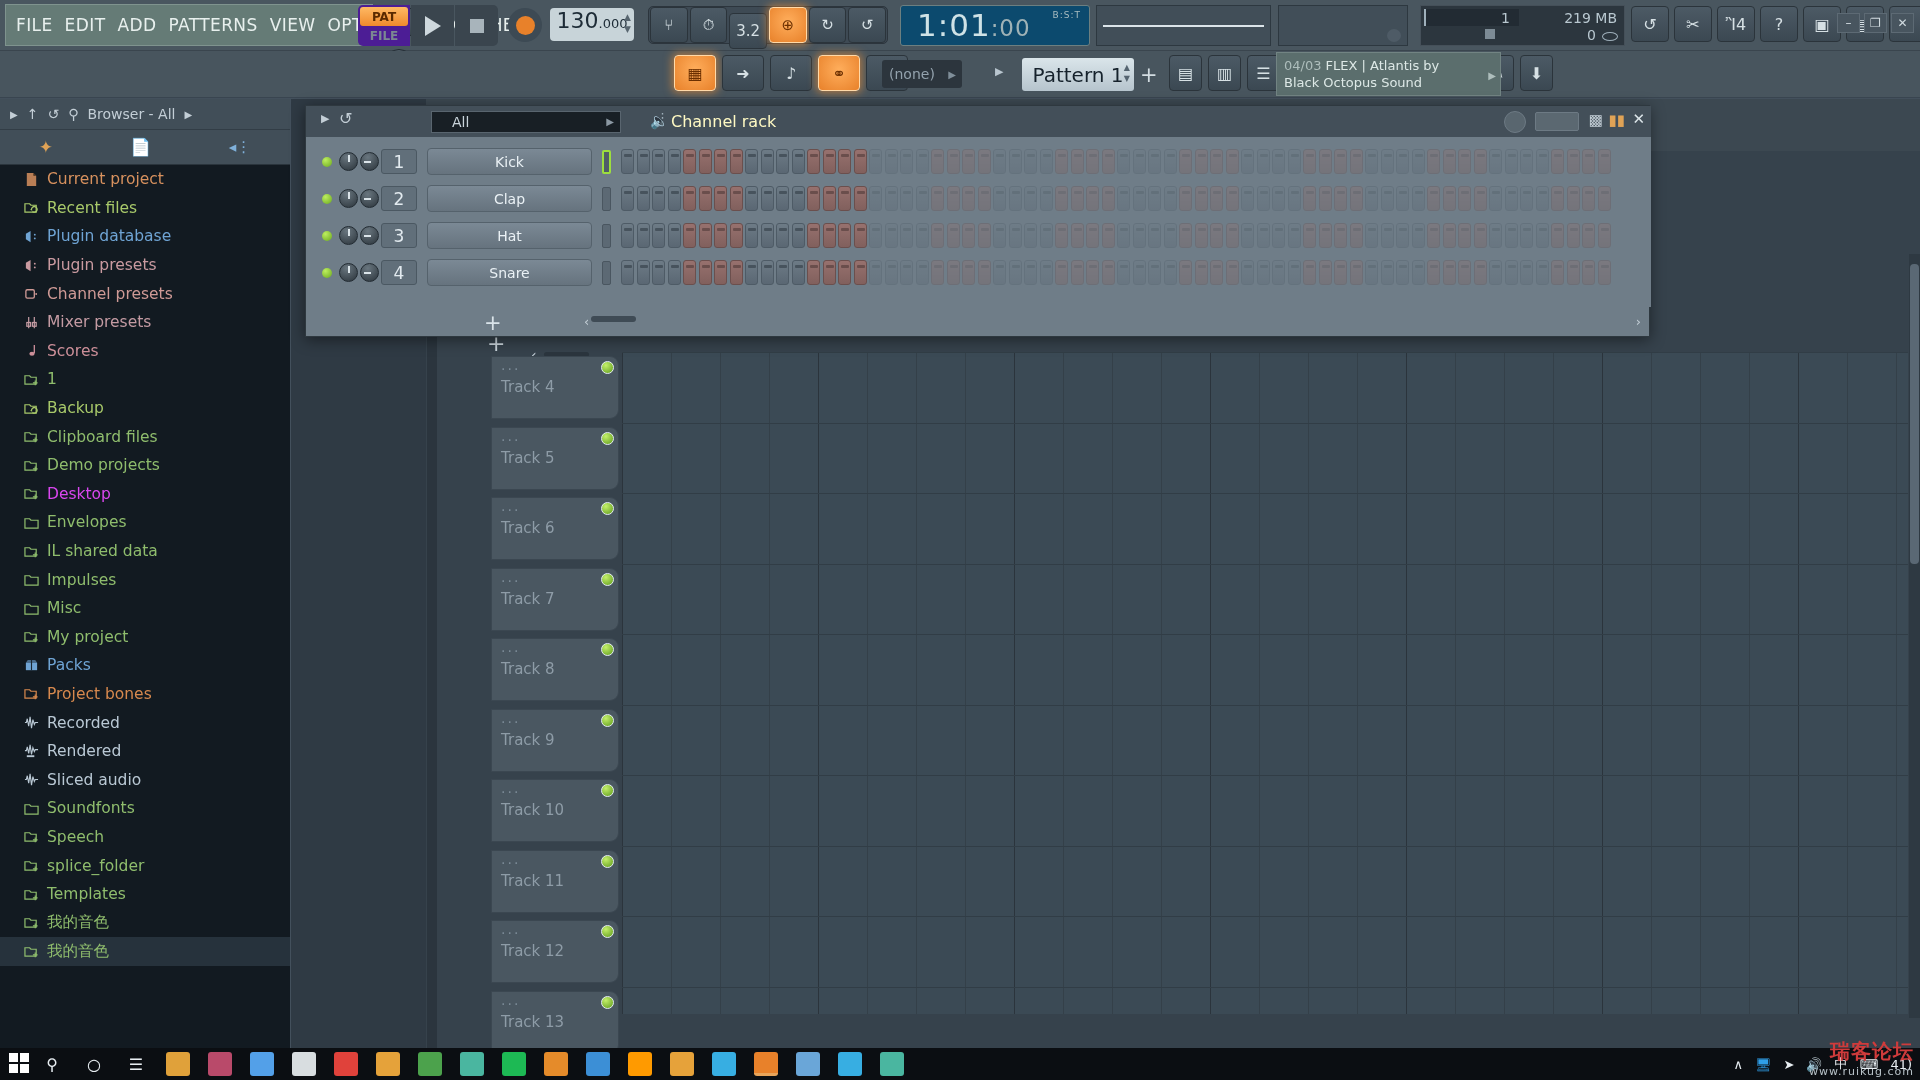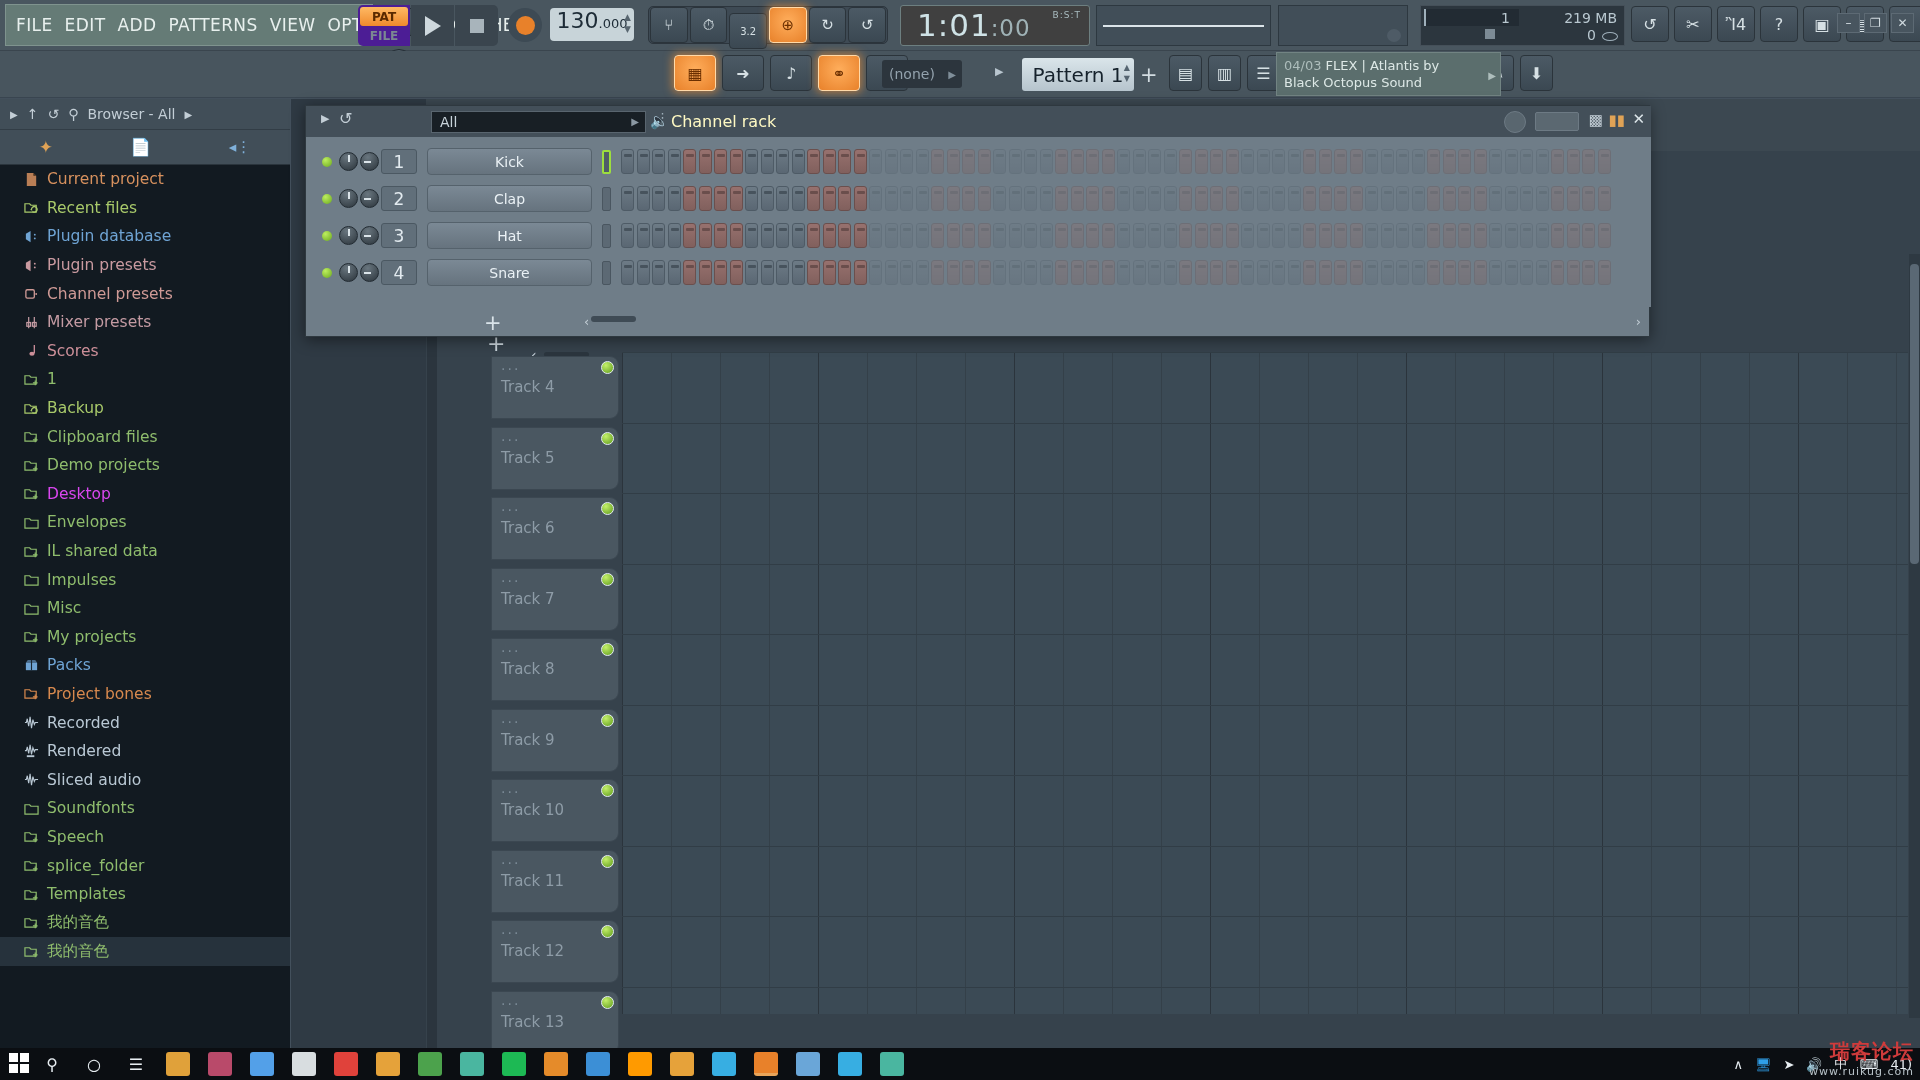--- a/index.html
+++ b/index.html
@@ -55,21 +55,21 @@
             background:#3d4a54; display:flex;align-items:center;justify-content:center; }
   .recdot { width:19px;height:19px;border-radius:50%;background:#e8812a; }
 
   .tempo { position:absolute; left:550px; top:8px; width:84px; height:33px;
            background:#c8d4d9; border-radius:4px; display:flex; align-items:baseline;
            justify-content:center; color:#1d2b36; }
   .tempo .big { font-size:22px; } .tempo .small { font-size:13px; }
   .tempo .spin { position:absolute; right:3px; top:3px; color:#586670; font-size:9px; line-height:12px; }
 
   .timedisp { position:absolute; left:900px; top:5px; width:190px; height:41px;
-              background:#404040; border:1px solid #6d7f80; border-radius:3px; }
+              background:#0c4a6e; border:1px solid #6d7f80; border-radius:3px; }
   .timedisp .t { position:absolute; left:16px; top:1px; color:#cfe2e6; font-size:31px; letter-spacing:1px;}
   .timedisp .t2 { color:#9fb2b6; font-size:23px; }
   .timedisp .bst { position:absolute; right:8px; top:4px; color:#a9bcc0; font-size:9px; letter-spacing:1px; }
 
   .meterbox { position:absolute; top:5px; height:41px; background:#414e58; border:1px solid #2d3840; }
   .memblk { position:absolute; left:1125px; top:5px; width:120px; height:41px;
             background:#2c363e; border:1px solid #455059; }
   .memv { position:absolute; color:#b9c8d0; font-size:14px; }
 
   .winbtns { position:absolute; right:6px; top:13px; display:flex; gap:4px; }
@@ -121,22 +121,22 @@
   .plgrid { position:absolute; left:331px; top:253px; right:12px; bottom:34px;
             background:#3b4a55; }
   .plscroll { position:absolute; right:0; top:155px; width:11px; bottom:30px; background:#2e3942; }
   .plscrollthumb { position:absolute; right:1px; top:165px; width:9px; height:300px; background:#5a6874; border-radius:4px; }
 
   
   #crack { position:absolute; left:305px; top:105px; width:1345px; height:232px;
            background:#6f7d88; border:1px solid #2e383f; box-shadow:0 3px 14px rgba(0,0,0,.45); }
   .crtitle { position:absolute; left:0; top:0; width:1345px; height:31px; background:#434f59; }
   .crtitle .lbl { position:absolute; left:365px; top:6px; color:#fef9c3; font-size:16px; }
-  .crfilter { position:absolute; left:125px; top:5px; width:215px; height:22px; background:#181f25;
-              border:1px solid #59656f; color:#c9d4db; font-size:14px; padding-left:8px; line-height:20px;}
+  .crfilter { position:absolute; left:125px; top:5px; width:190px; height:22px; background:#181f25;
+              border:1px solid #59656f; color:#c9d4db; font-size:14px; padding-left:20px; line-height:20px;}
   .crbody { position:absolute; left:0; top:31px; width:1345px; height:170px; background:#6f7d88; }
   .chrow { position:absolute; left:0; width:1345px; height:37px; }
   .chled { position:absolute; left:16px; top:14px; width:10px;height:10px;border-radius:50%;
            background:radial-gradient(circle at 35% 30%,#bdee5f,#6aa81e); }
   .chknob { position:absolute; top:9px; width:19px;height:19px;border-radius:50%;
             background:radial-gradient(circle at 40% 25%,#69767f,#2b343b); border:1px solid #222b32; }
   .chnum { position:absolute; left:75px; top:6px; width:36px; height:25px; background:#616f7a;
            border:1px solid #4b5862; border-radius:3px; color:#e2eaef; font-size:17px;
            display:flex; align-items:center; justify-content:center; }
   .chname { position:absolute; left:121px; top:5px; width:165px; height:27px;
@@ -209,21 +209,21 @@
 
       <div class="tempo">
         <span class="big">130</span>
           <span class="small">.000</span>
         <span class="spin">▲<br>▼</span>
       </div>
 
       <div class="tgroup" style="left:648px;top:6px;width:240px;" id="toggles">
           <div class="tbtn" style="font-size: 15px;">⑂</div>
           <div class="tbtn" style="font-size: 15px;">⏱</div>
-          <div class="tbtn" style="font-size: 10px; margin-top: 12px;">3.2</div>
+          <div class="tbtn" style="font-size: 15px; margin-top: 12px;">3.2</div>
           <div class="tbtn on" style="font-size: 15px;">⊕</div>
           <div class="tbtn" style="font-size: 15px;">↻</div>
           <div class="tbtn" style="font-size: 15px;">↺</div>
         </div>
 
       <div class="timedisp">
         <div class="t"><span>1:01</span><span class="t2">:00</span></div>
         <div class="bst">B:S:T</div>
       </div>
 
@@ -439,21 +439,21 @@
             <span class="bicon"><svg viewBox="0 0 16 16" width="15" height="15">
                 <path d="M1 4h5l1.4 1.6H15V14H1z" fill="none" stroke="#8fbd6d" stroke-width="1.3"></path>
               </svg></span>
             <span style="color: rgb(143, 189, 109);">Misc</span>
           </div>
           <div class="britem">
             <span class="bicon"><svg viewBox="0 0 16 16" width="15" height="15">
                 <path d="M1 4h5l1.4 1.6H13V13H1z" fill="none" stroke="#8fbd6d" stroke-width="1.3"></path>
                 <path d="M12 9v5M9.5 11.5h5" stroke="#8fbd6d" stroke-width="1.3"></path>
               </svg></span>
-            <span style="color: rgb(143, 189, 109);">My projects</span>
+            <span style="color: rgb(143, 189, 109);">My project</span>
           </div>
           <div class="britem">
             <span class="bicon"><svg viewBox="0 0 16 16" width="15" height="15">
                 <path d="M2 5h12v8H2z" fill="#6fa4d4"></path>
                 <path d="M2 5l2-3h8l2 3" fill="#6fa4d4" opacity=".6"></path>
                 <path d="M8 2v11" stroke="#1b2730" stroke-width="1.2"></path>
               </svg></span>
             <span style="color: rgb(111, 164, 212);">Packs</span>
           </div>
           <div class="britem">

